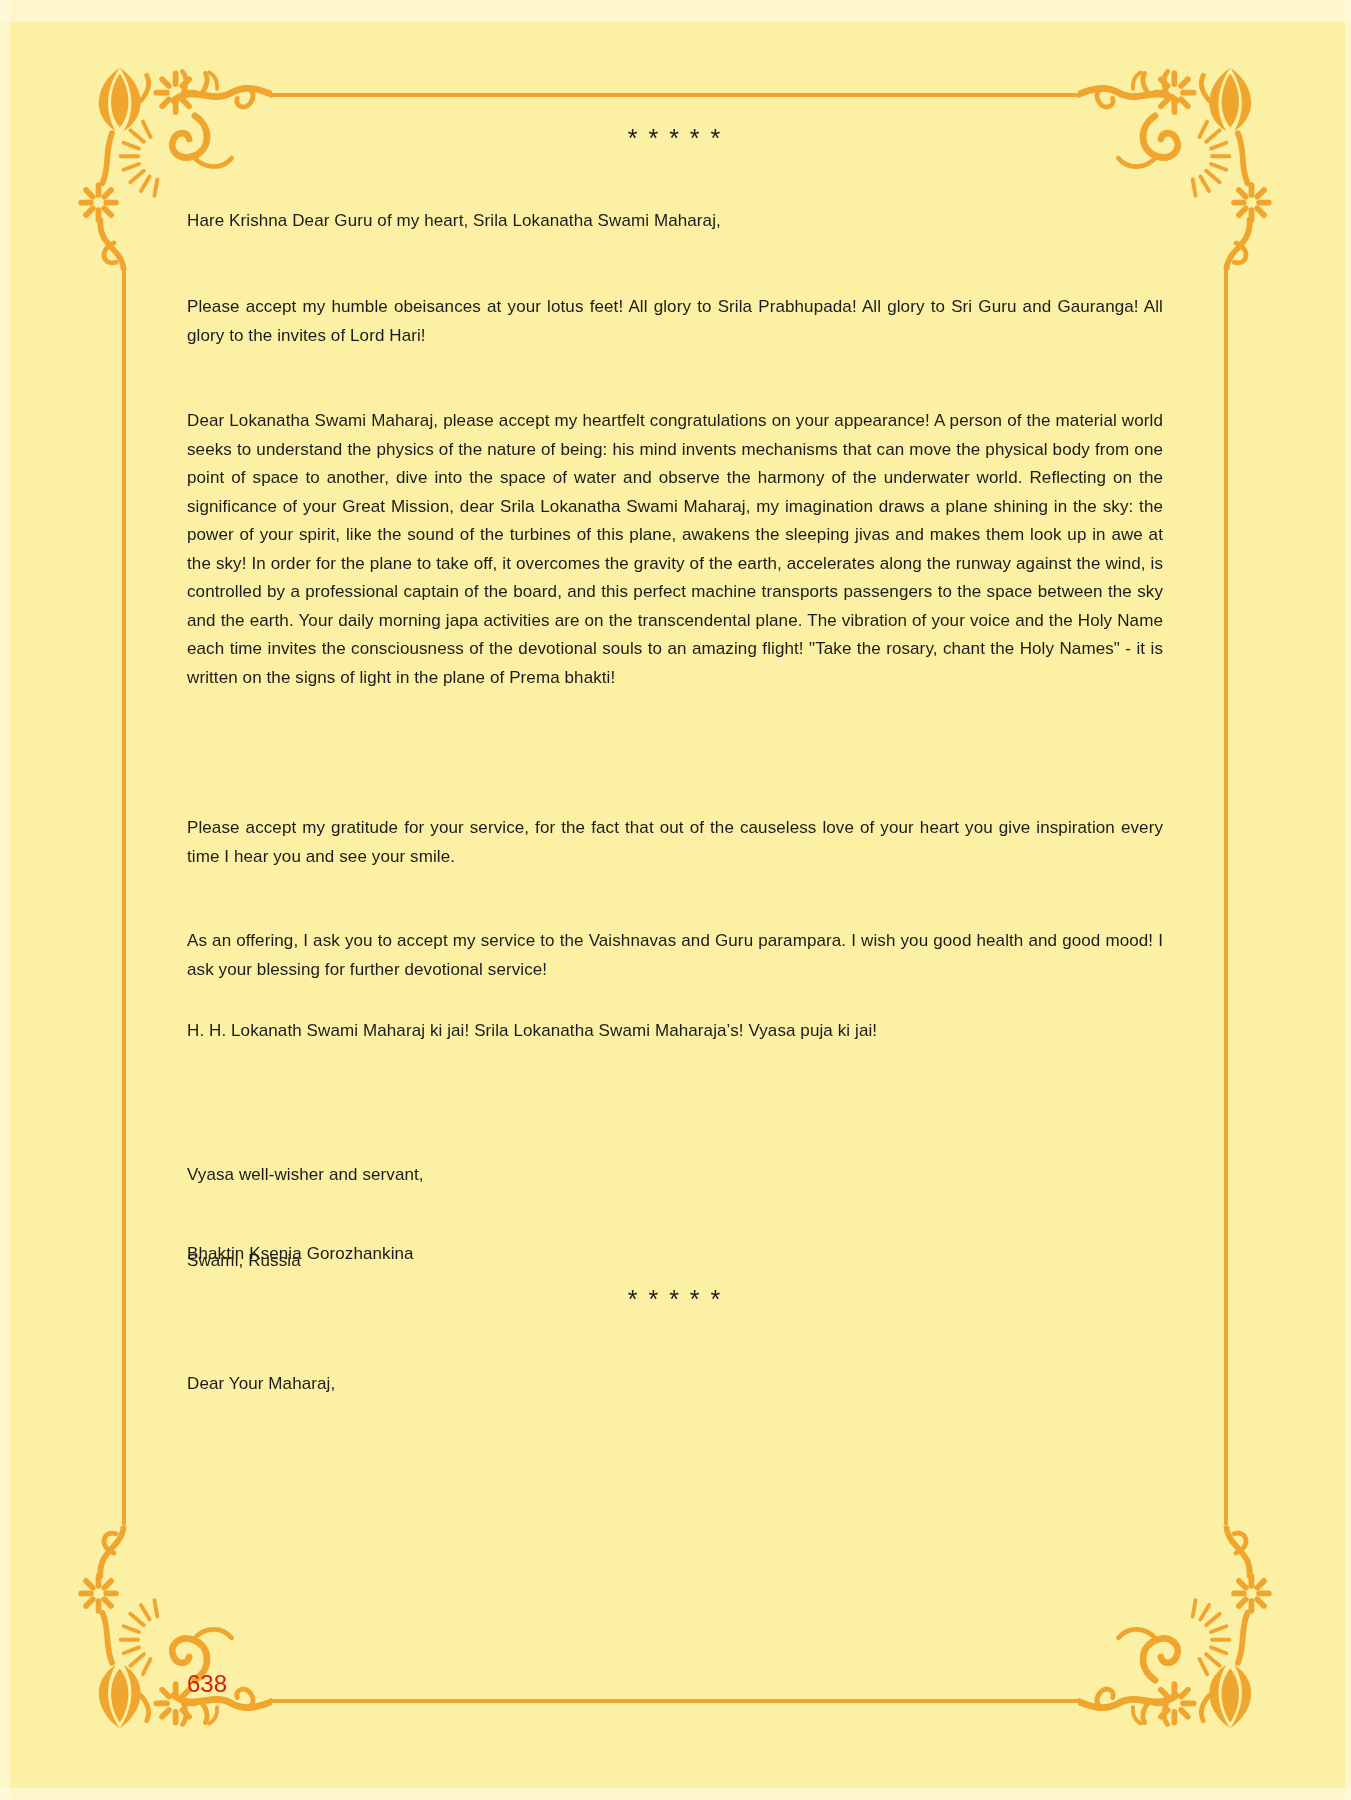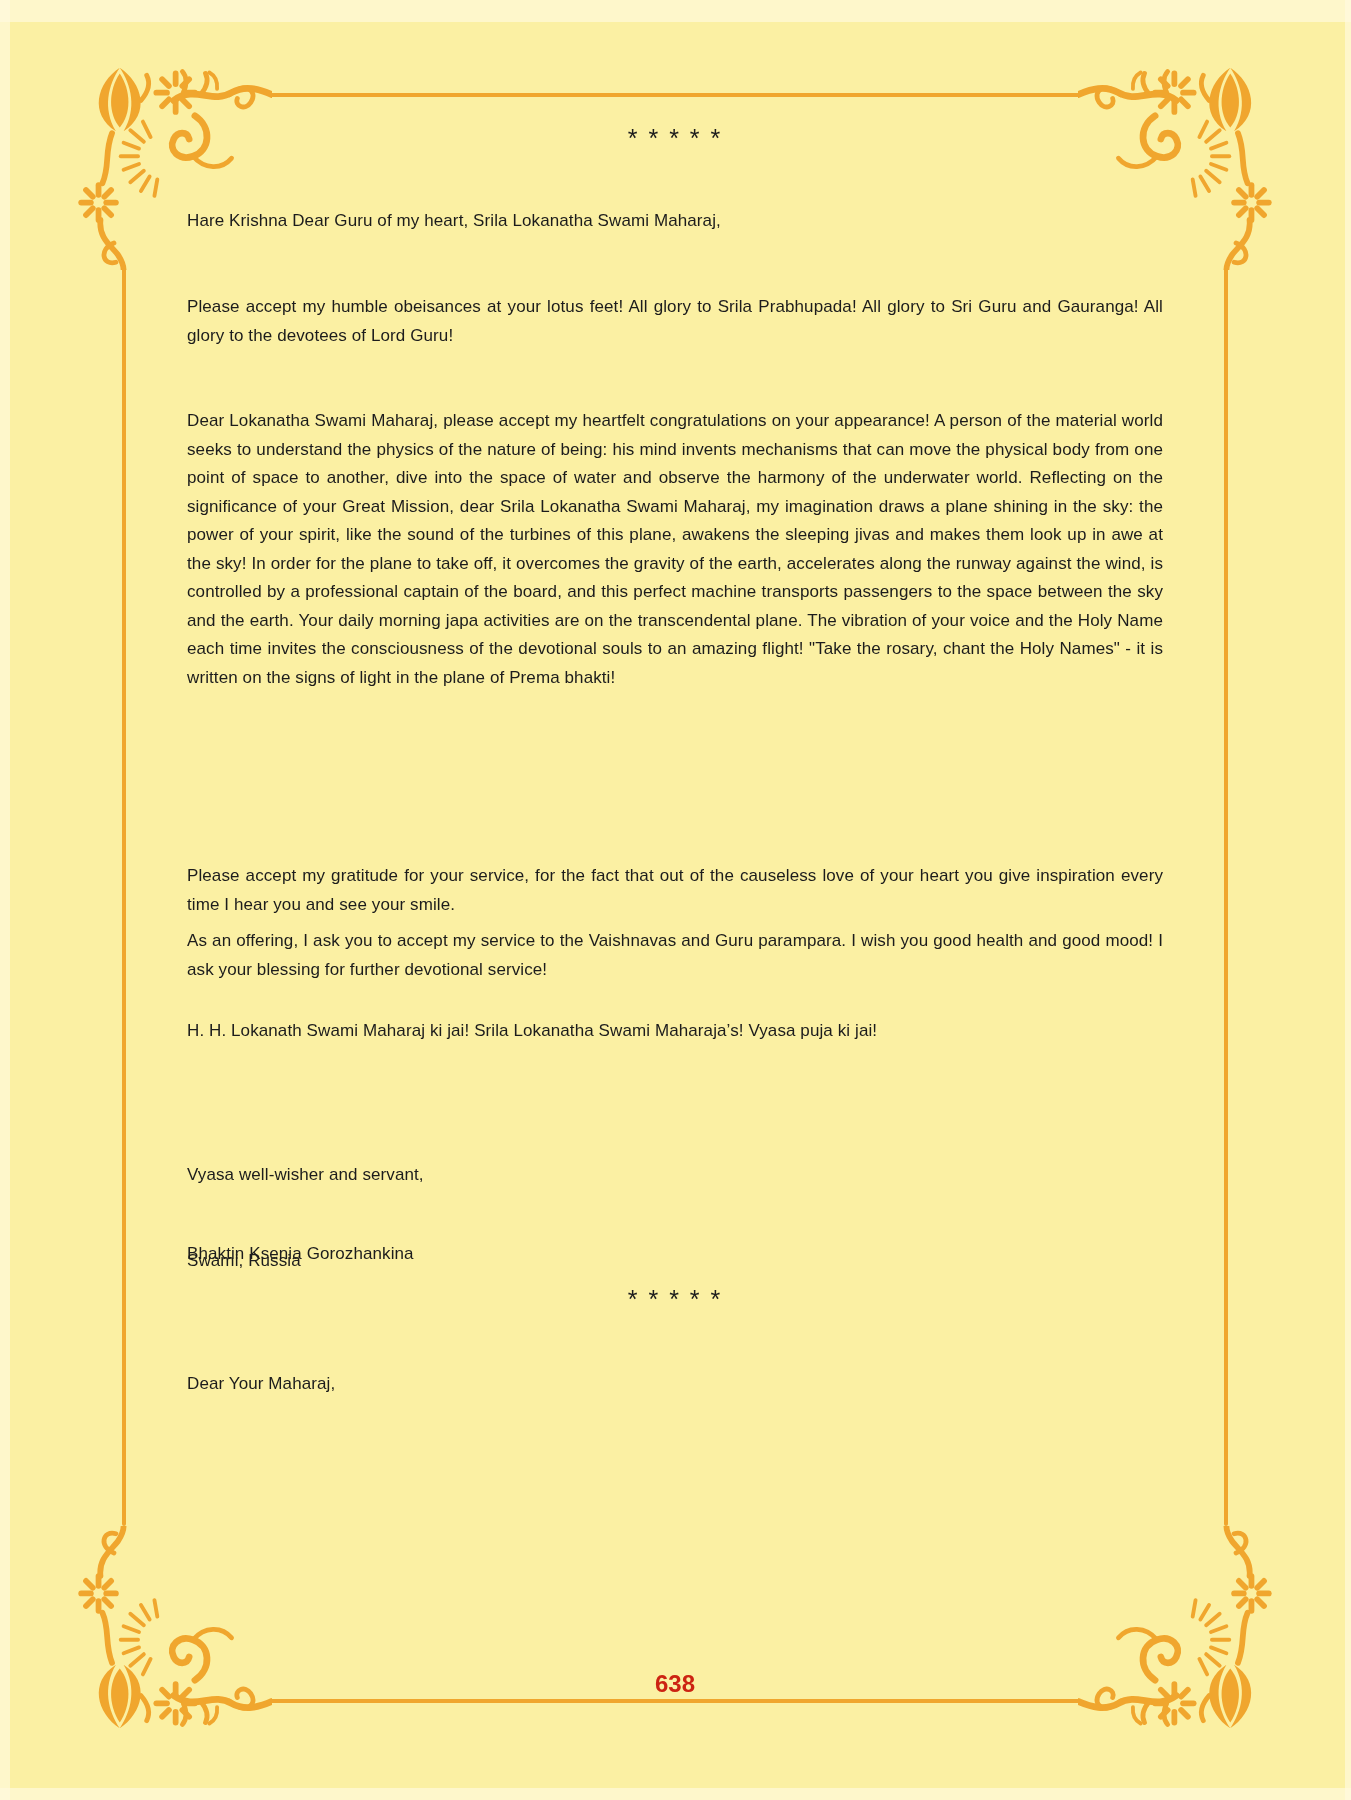--- a/index.html
+++ b/index.html
@@ -35,21 +35,21 @@
   
   .tline{
     position:absolute;left:187px;width:976px;
     margin:0;font-size:17px;line-height:28.5px;
     letter-spacing:0.1px;
   }
   .just{text-align:justify;}
   .sep{text-align:center;font-size:25px;letter-spacing:2px;}
   .pageno{
     position:absolute;left:187px;width:976px;top:1670px;margin:0;
-    text-align:center;font-size:24px;color:#CC2312;font-weight:bold;
+    font-size:24px;color:#CC2312;
   }
 </style>
 </head>
 <body>
 
 <svg width="0" height="0" style="position:absolute" aria-hidden="true">
   <defs>
     <g id="corner-art">
 
       <g fill="none" stroke="currentColor" stroke-linecap="round">
@@ -137,25 +137,25 @@
   <div class="bline h top"></div>
   <div class="bline h bottom"></div>
   <div class="bline v left"></div>
   <div class="bline v right"></div>
 
   <main>
     <p class="tline sep" style="top:124px">* * * * *</p>
 
     <p class="tline" style="top:207px">Hare Krishna Dear Guru of my heart, Srila Lokanatha Swami Maharaj,</p>
 
-    <p class="tline just" style="top:293px">Please accept my humble obeisances at your lotus feet! All glory to Srila Prabhupada! All glory to Sri Guru and Gauranga! All glory to the devotees of Lord Guru!</p>
+    <p class="tline just" style="top:293px">Please accept my humble obeisances at your lotus feet! All glory to Srila Prabhupada! All glory to Sri Guru and Gauranga! All glory to the invites of Lord Hari!</p>
 
     <p class="tline just" style="top:407px">Dear Lokanatha Swami Maharaj, please accept my heartfelt congratulations on your appearance! A person of the material world seeks to understand the physics of the nature of being: his mind invents mechanisms that can move the physical body from one point of space to another, dive into the space of water and observe the harmony of the underwater world. Reflecting on the significance of your Great Mission, dear Srila Lokanatha Swami Maharaj, my imagination draws a plane shining in the sky: the power of your spirit, like the sound of the turbines of this plane, awakens the sleeping jivas and makes them look up in awe at the sky! In order for the plane to take off, it overcomes the gravity of the earth, accelerates along the runway against the wind, is controlled by a professional captain of the board, and this perfect machine transports passengers to the space between the sky and the earth. Your daily morning japa activities are on the transcendental plane. The vibration of your voice and the Holy Name each time invites the consciousness of the devotional souls to an amazing flight! "Take the rosary, chant the Holy Names" - it is written on the signs of light in the plane of Prema bhakti!</p>
 
-    <p class="tline just" style="top:862px">Please accept my gratitude for your service, for the fact that out of the causeless love of your heart you give inspiration every time I hear you and see your smile.</p>
+    <p class="tline just" style="top:814px">Please accept my gratitude for your service, for the fact that out of the causeless love of your heart you give inspiration every time I hear you and see your smile.</p>
 
     <p class="tline just" style="top:927px">As an offering, I ask you to accept my service to the Vaishnavas and Guru parampara. I wish you good health and good mood! I ask your blessing for further devotional service!</p>
 
     <p class="tline just" style="top:1017px">H. H. Lokanath Swami Maharaj ki jai! Srila Lokanatha Swami Maharaja’s! Vyasa puja ki jai!</p>
 
     <p class="tline" style="top:1161px">Vyasa well-wisher and servant,</p>
     <p class="tline" style="top:1240px">Bhaktin Ksenia Gorozhankina</p>
     <p class="tline" style="top:1247px">Swami, Russia</p>
 
     <p class="tline sep" style="top:1285px">* * * * *</p>

